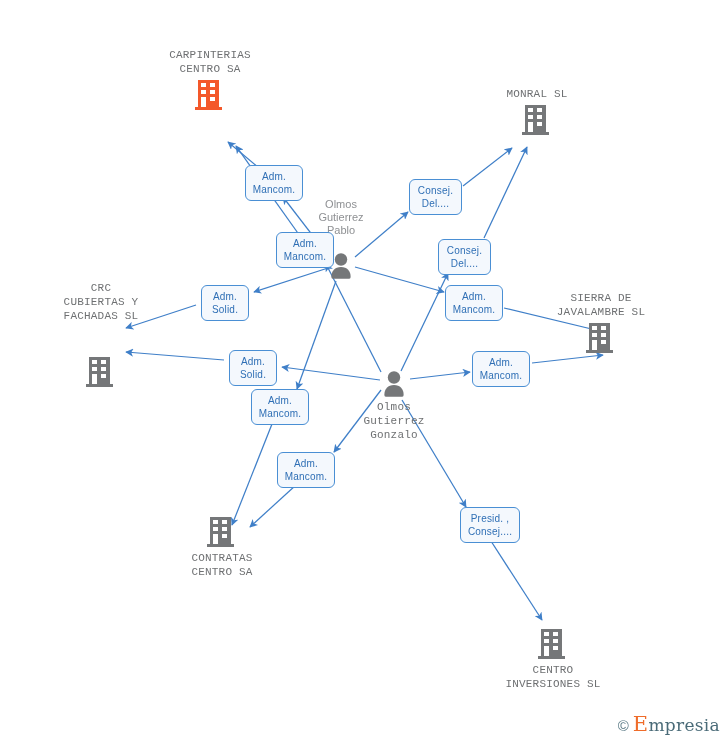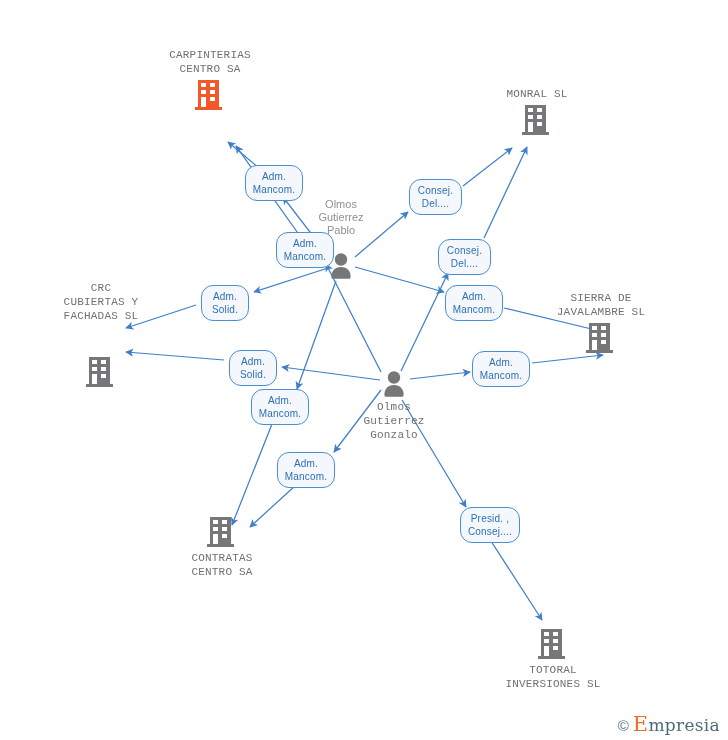--- a/index.html
+++ b/index.html
@@ -10,21 +10,21 @@
 
   .node{position:absolute;display:flex;flex-direction:column;align-items:center;width:140px;margin-left:-70px;font-family:Liberation Mono, monospace;}
   .node .caption{font-size:11px;line-height:14px;color:#6e7072;text-align:center;letter-spacing:.2px;white-space:pre-line;}
   .node .caption.below{margin-top:2px;}
   .node .caption.above{margin-bottom:2px;}
   .node .glyph{line-height:0;}
 
   .plabel{position:absolute;width:130px;margin-left:-65px;font-size:11px;line-height:13px;color:#8e9093;text-align:center;white-space:pre-line;}
 
   .rel{position:absolute;box-sizing:border-box;background:#f4f8fd;border:1px solid #4a8fd4;
-       border-radius:12px;color:#2f6fb5;font-size:10px;line-height:13px;text-align:center;
+       border-radius:6px;color:#2f6fb5;font-size:10px;line-height:13px;text-align:center;
        padding:4px 2px 4px;white-space:pre-line;letter-spacing:.2px;}
 
   #watermark{position:absolute;right:8px;bottom:6px;display:flex;align-items:center;gap:4px;}
   #watermark .c{color:#5a7a86;font-size:15px;line-height:15px;}
   #watermark .brand{font-family:"DejaVu Serif","Liberation Serif",serif;
                     font-size:17px;line-height:17px;color:#4a6b78;letter-spacing:.3px;}
   #watermark .brand .cap{color:#ef6c2a;font-size:21px;}
 </style>
 </head>
 <body>
@@ -189,21 +189,21 @@
           <g fill="#ffffff">
         <rect x="6" y="5" width="5" height="4"></rect>
             <rect x="15" y="5" width="5" height="4"></rect>
         <rect x="6" y="12" width="5" height="4"></rect>
             <rect x="15" y="12" width="5" height="4"></rect>
         <rect x="6" y="19" width="5" height="10"></rect>
             <rect x="15" y="19" width="5" height="4"></rect>
       </g>
         </svg>
     </div>
-    <div class="caption below">TOTORAL
+    <div class="caption below">CENTRO
 INVERSIONES SL</div>
   </div>
 
   <div class="plabel" style="left:341px;top:198px;">Olmos
 Gutierrez
 Pablo</div>
   <div class="node" style="left:341px;top:252px;">
     <div class="glyph">
       <svg width="24" height="28" viewBox="0 0 24 28">
           <g fill="#757779">

